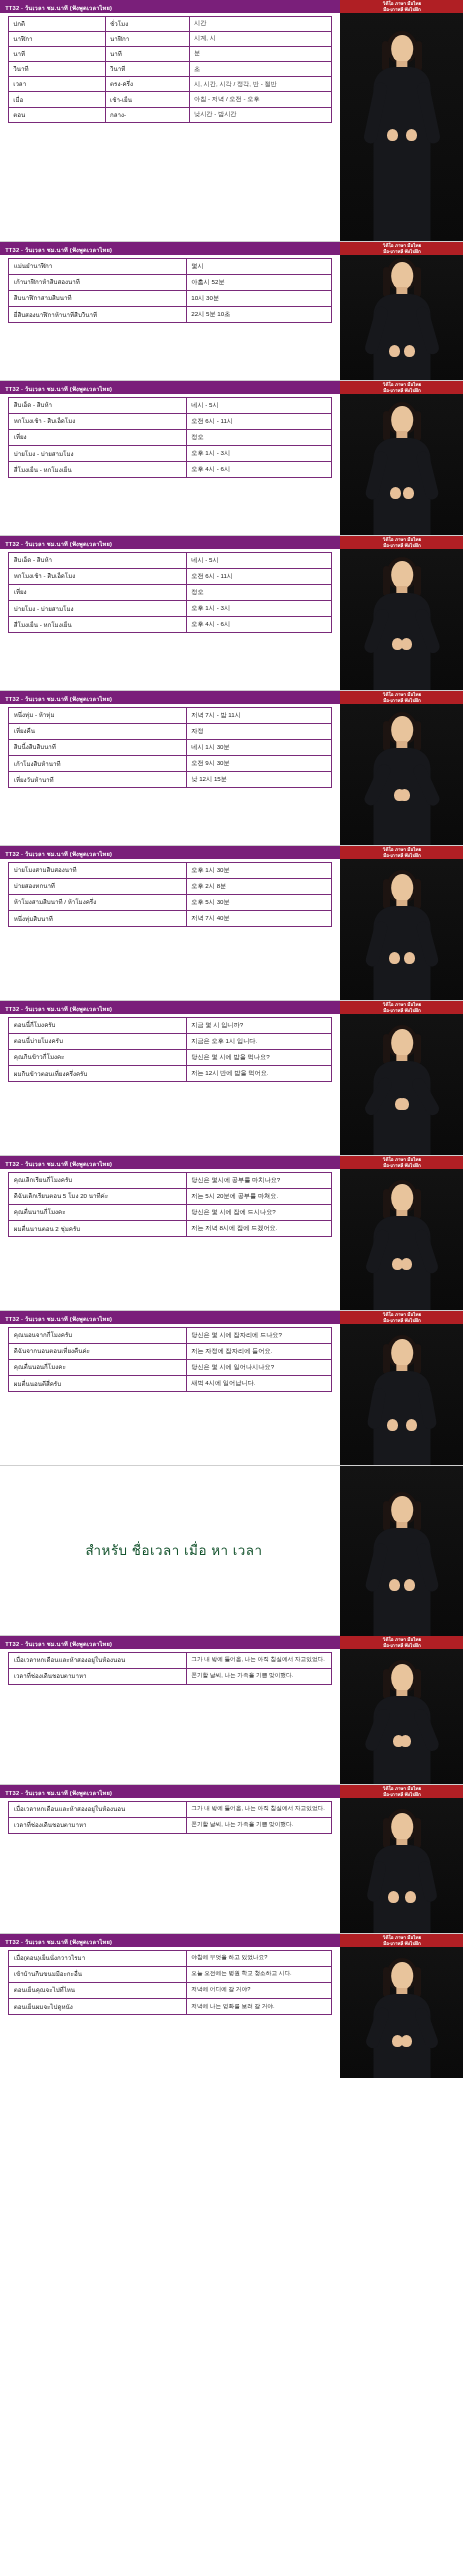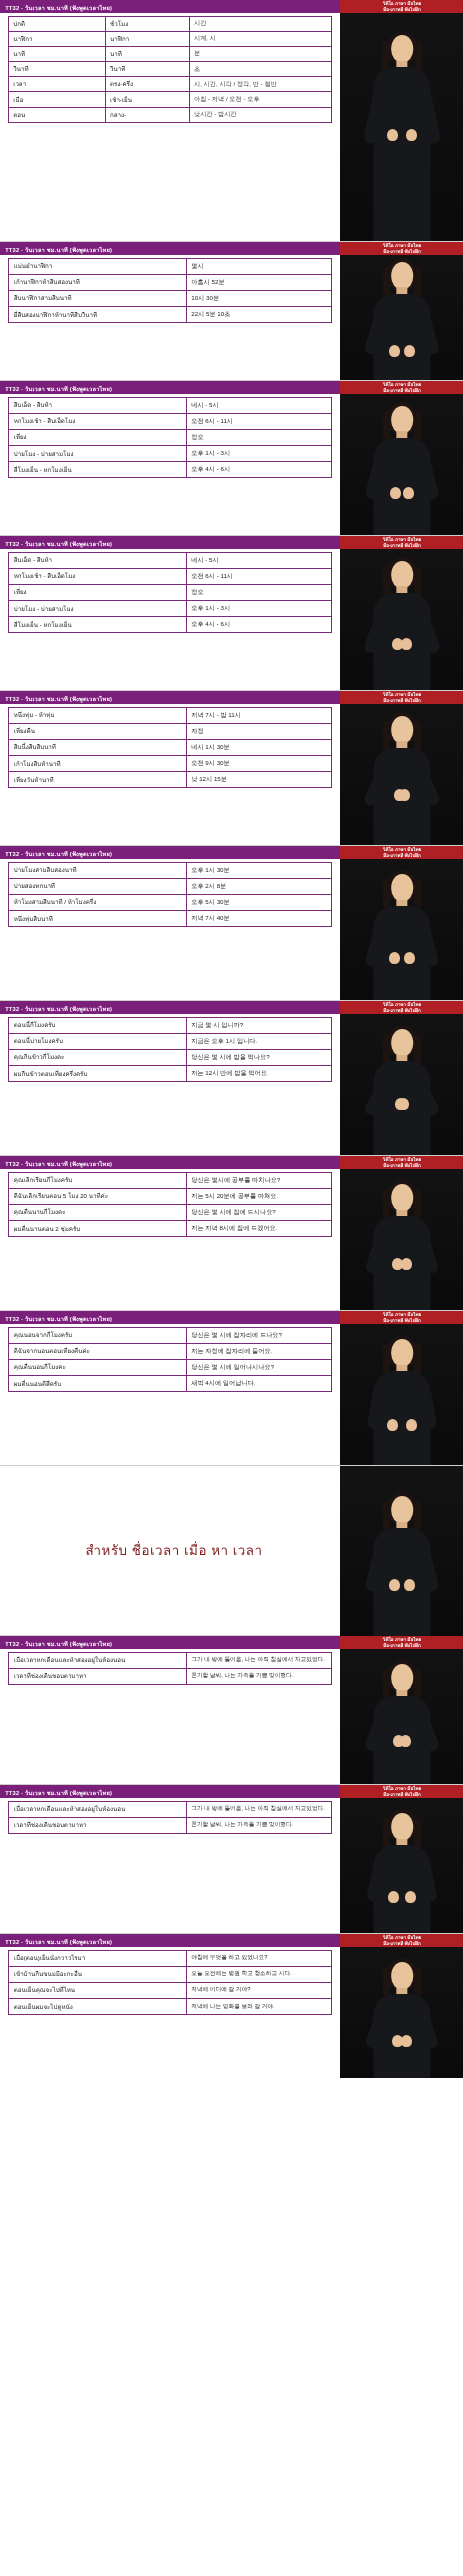--- a/index.html
+++ b/index.html
@@ -110,21 +110,21 @@
   }
   .title-left {
     width: 340px;
     display: flex;
     align-items: center;
     justify-content: center;
     background: #fff;
   }
   .title-text {
     font-size: 13.4px;
-    color: #7f1d1d;
+    color: #14532d;
     font-weight: normal;
     letter-spacing: 0.5px;
     margin-left: 8px;
   }
   
   .signer {
     position: absolute;
     left: 0; top: 0;
     width: 124px; height: 100%;
     background: linear-gradient(#131313, #0a0a0a);

